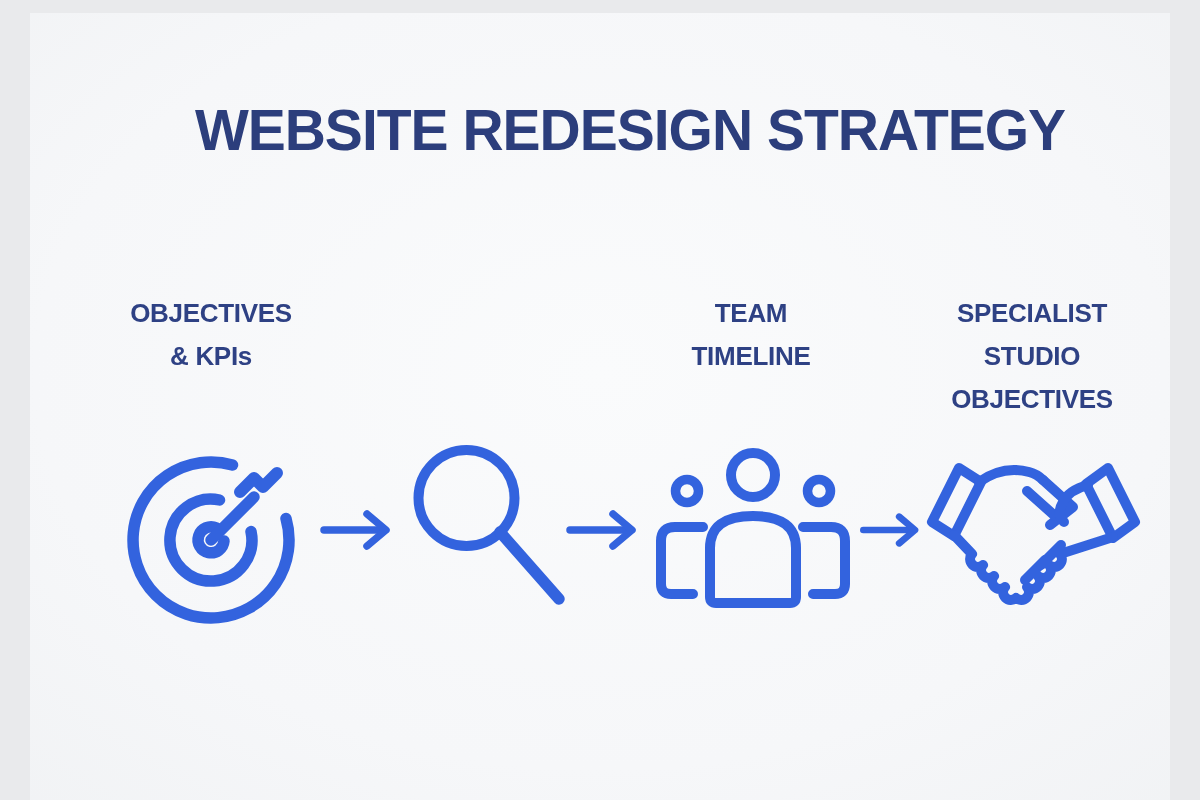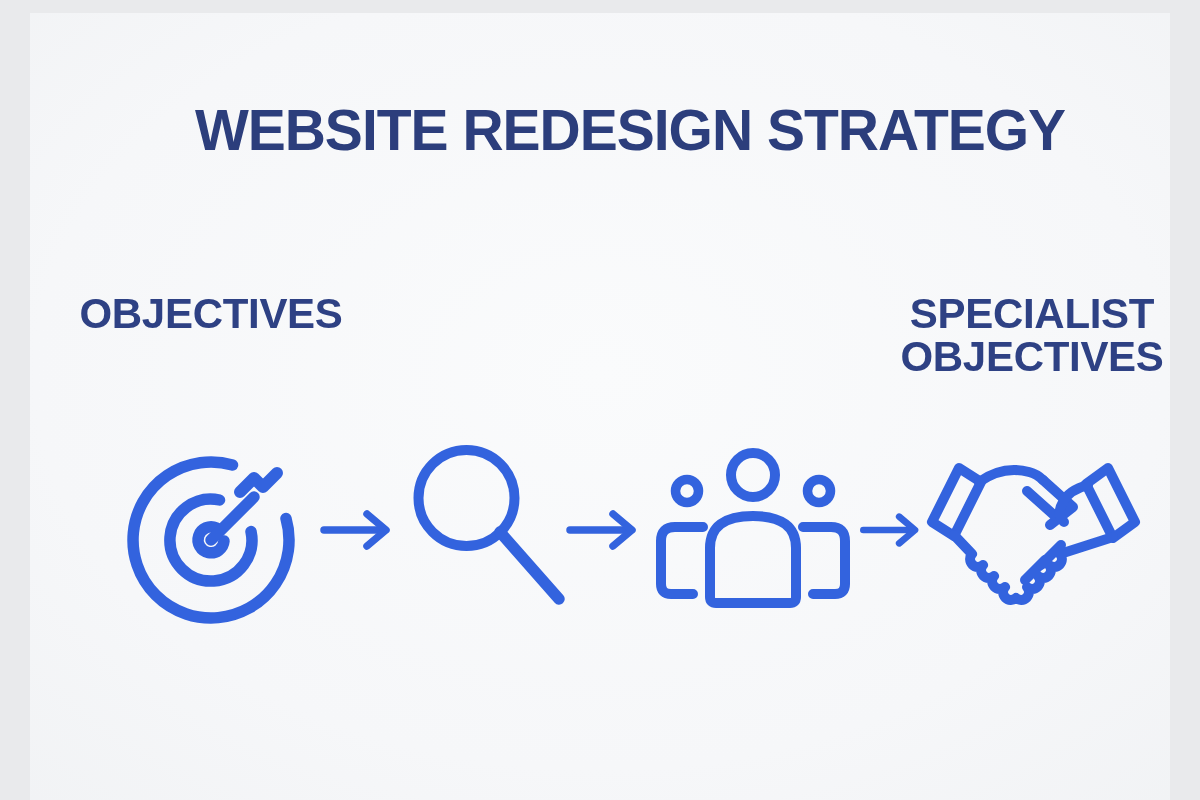--- a/index.html
+++ b/index.html
@@ -14,43 +14,49 @@
   svg{overflow:visible;display:block;}
   .title{
     position:absolute;top:84px;left:0;width:1200px;
     text-align:center;
     font-size:57px;font-weight:700;letter-spacing:-1px;
     color:var(--navy,#2c3e7c);
   }
   .step-label{
     position:absolute;top:279px;
     text-align:center;
-    font-size:42px;font-weight:700;letter-spacing:-0.3px;
+    font-size:26px;font-weight:700;letter-spacing:-0.3px;
     line-height:43px;
     color:var(--navy-label,#2e4184);
     white-space:nowrap;
   }
   .step-label span{display:block;}
   .icon{position:absolute;color:var(--accent,#3363de);}
   .arrow{position:absolute;color:var(--accent,#3363de);}
 </style>
 </head>
 <body>
 
 <div class="stage">
 
   <div class="title">WEBSITE REDESIGN STRATEGY</div>
 
   <div class="step-label" style="left:31px;width:300px;">
     <span>OBJECTIVES</span>
+    <span>&amp; KPIs</span>
   </div>
   <div class="step-label" style="left:287px;width:300px;">
   </div>
+  <div class="step-label" style="left:571px;width:300px;">
+    <span>TEAM</span>
+    <span>TIMELINE</span>
+  </div>
   <div class="step-label" style="left:852px;width:300px;text-align:center;">
     <span>SPECIALIST</span>
+    <span>STUDIO</span>
     <span>OBJECTIVES</span>
   </div>
 
   <div class="icon" style="left:95px;top:437px;width:172px;height:176px;">
     <svg width="172" height="176" viewBox="0 0 172 176" fill="none" stroke="currentColor" stroke-linecap="round" stroke-linejoin="round">
       <path d="M161 68.5 A78 78 0 1 1 107.5 15" stroke-width="11.5"></path>
       <path d="M126 81.5 A41 41 0 1 1 94.5 50" stroke-width="11.5"></path>
       <path d="M99 91 A13 13 0 1 1 91.5 78" stroke-width="11.5"></path>
       <path d="M86 90 L129 47" stroke-width="11.5"></path>
       <path d="M115 42 L129 28 L138 37 L152 23" stroke-width="12"></path>

